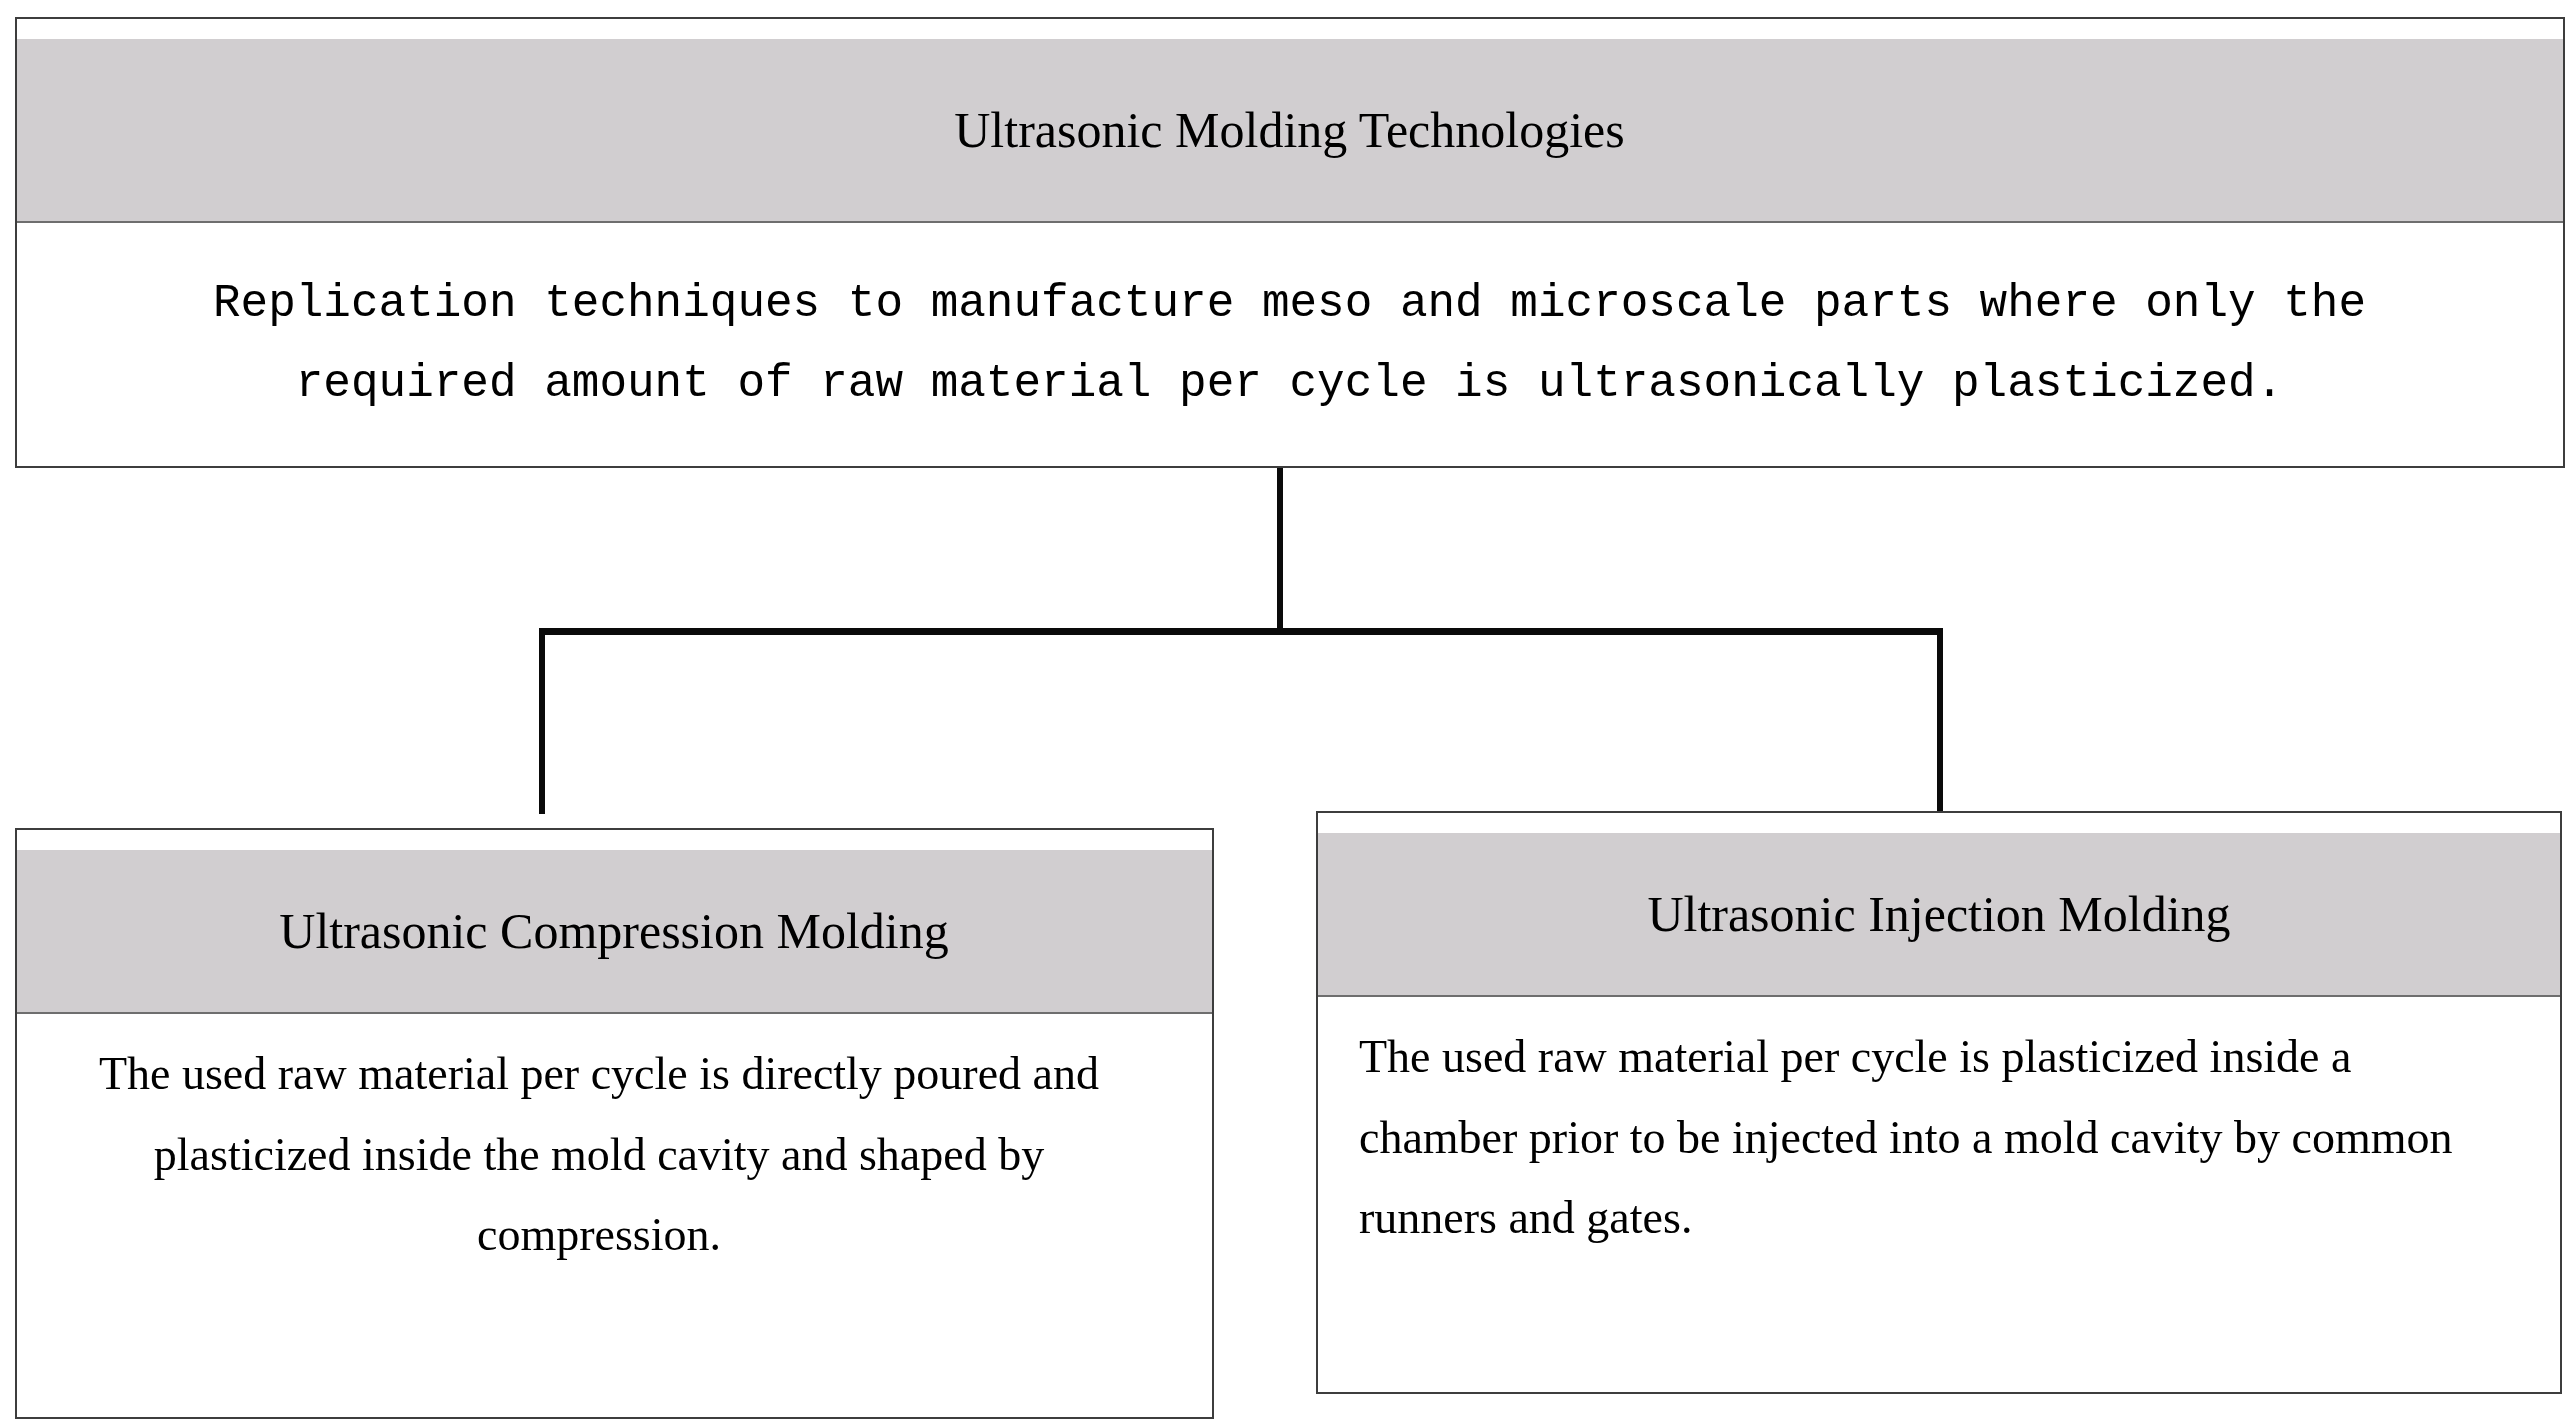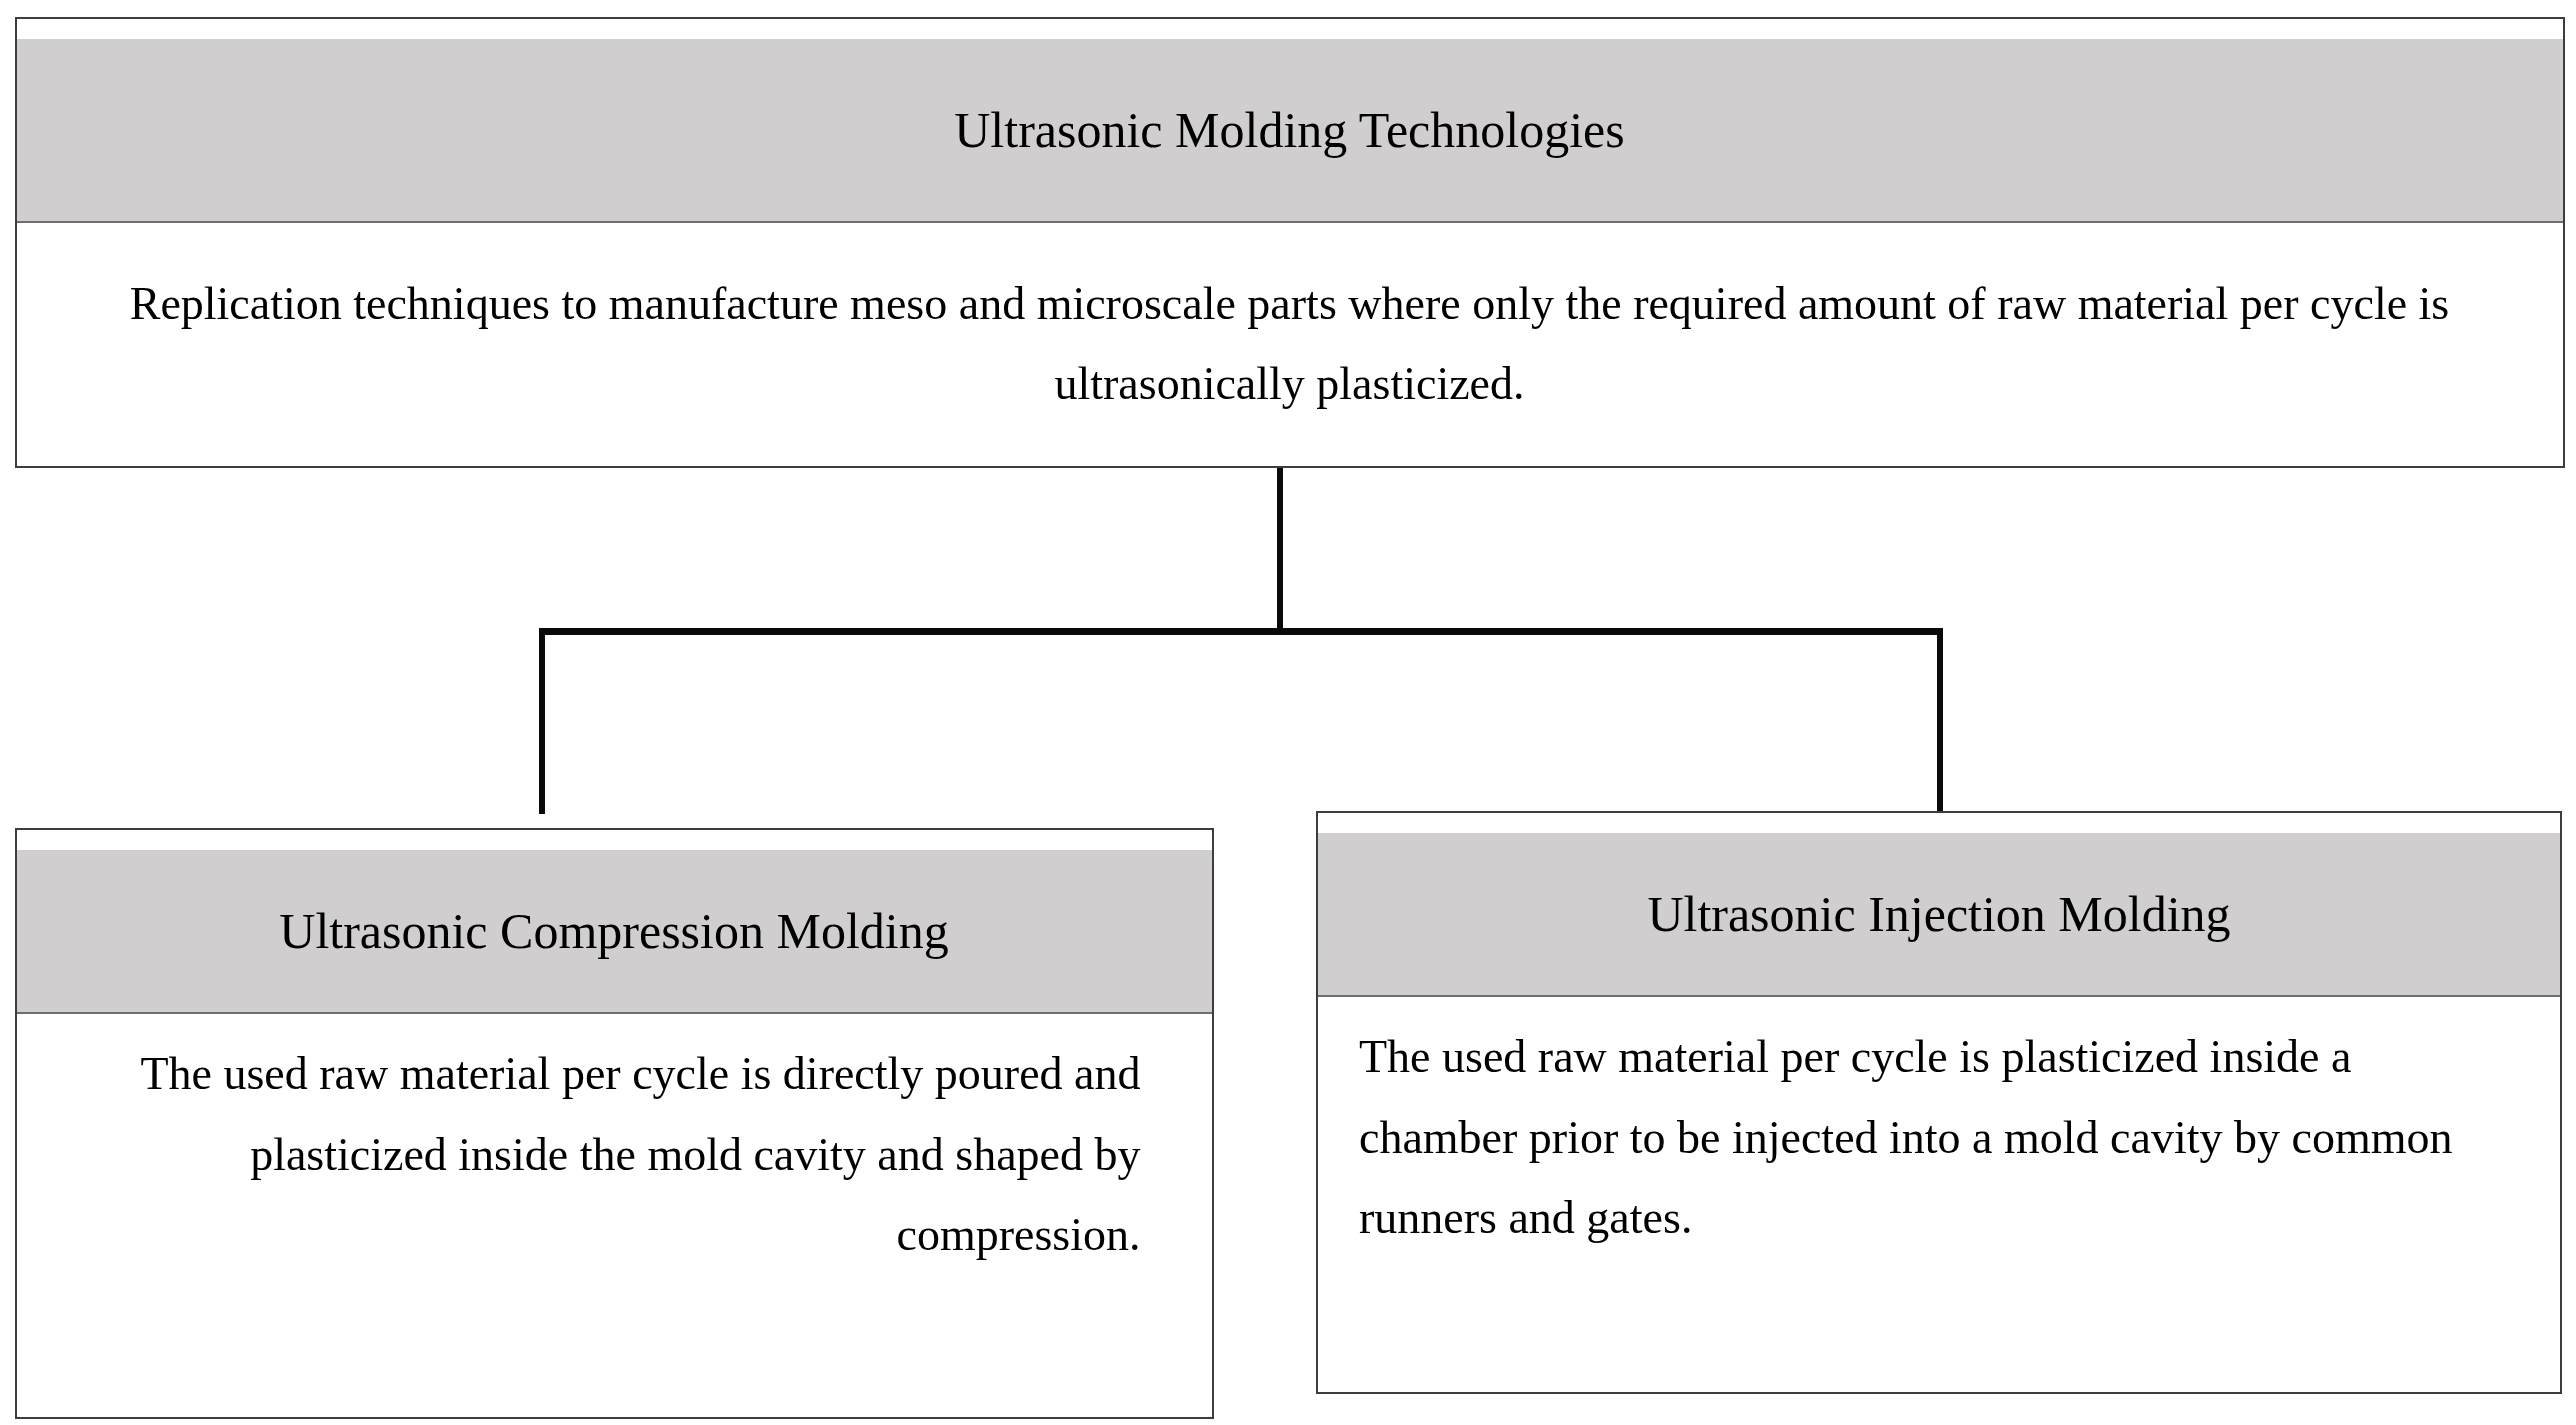--- a/index.html
+++ b/index.html
@@ -57,27 +57,28 @@
 
   
   #root-node { left: 14.5px; top: 16.5px; width: 2550px; height: 451px; }
   #root-node .node-header { height: 184px; }
   #root-node .node-body {
     display: flex;
     align-items: center;
     justify-content: flex-start;
     text-align: center;
     padding: 0 92px;
+    font-family: Liberation Mono, monospace;
   }
 
   
   #child-node-0 { left: 14.5px;   top: 828px; width: 1199px; height: 591px; }
   #child-node-1 { left: 1316px; top: 811px; width: 1246px; height: 583px; }
   .child .node-header { height: 164px; }
-  #child-node-0 .node-body { padding: 20px 71px 9px 41px; text-align: right; }
+  #child-node-0 .node-body { padding: 20px 71px 9px 41px; text-align: center; }
   #child-node-1 .node-body { padding: 20px 55px 12px 41px;  text-align: left; }
 
   
   .connector { position: absolute; background: #0a0a0a; }
   #connector-stem       { left: 1277px; top: 468px; width: 6px;    height: 166px; }
   #connector-crossbar   { left: 539px;  top: 628px; width: 1404px; height: 6.6px;  }
   #connector-drop-left  { left: 539px;  top: 628px; width: 6px;    height: 186px; }
   #connector-drop-right { left: 1937px; top: 628px; width: 6px;    height: 186px; }
 
   p { margin: 0; }

